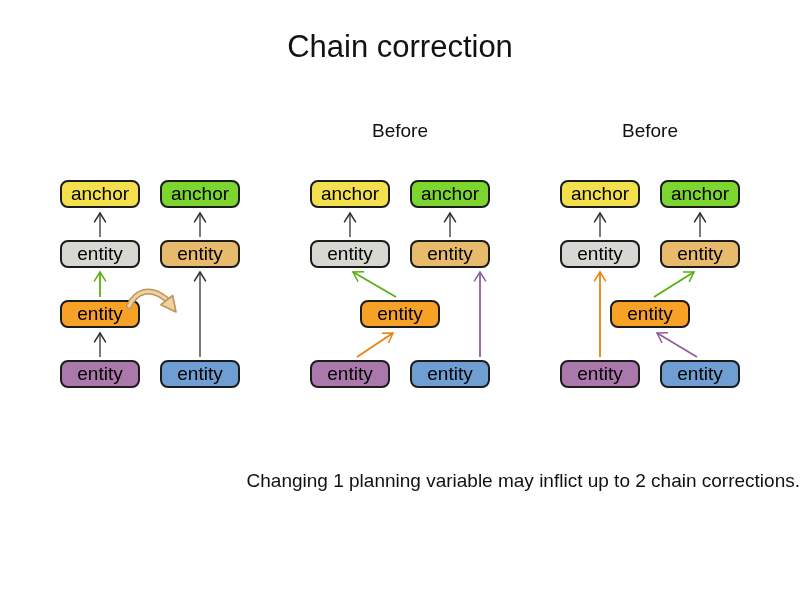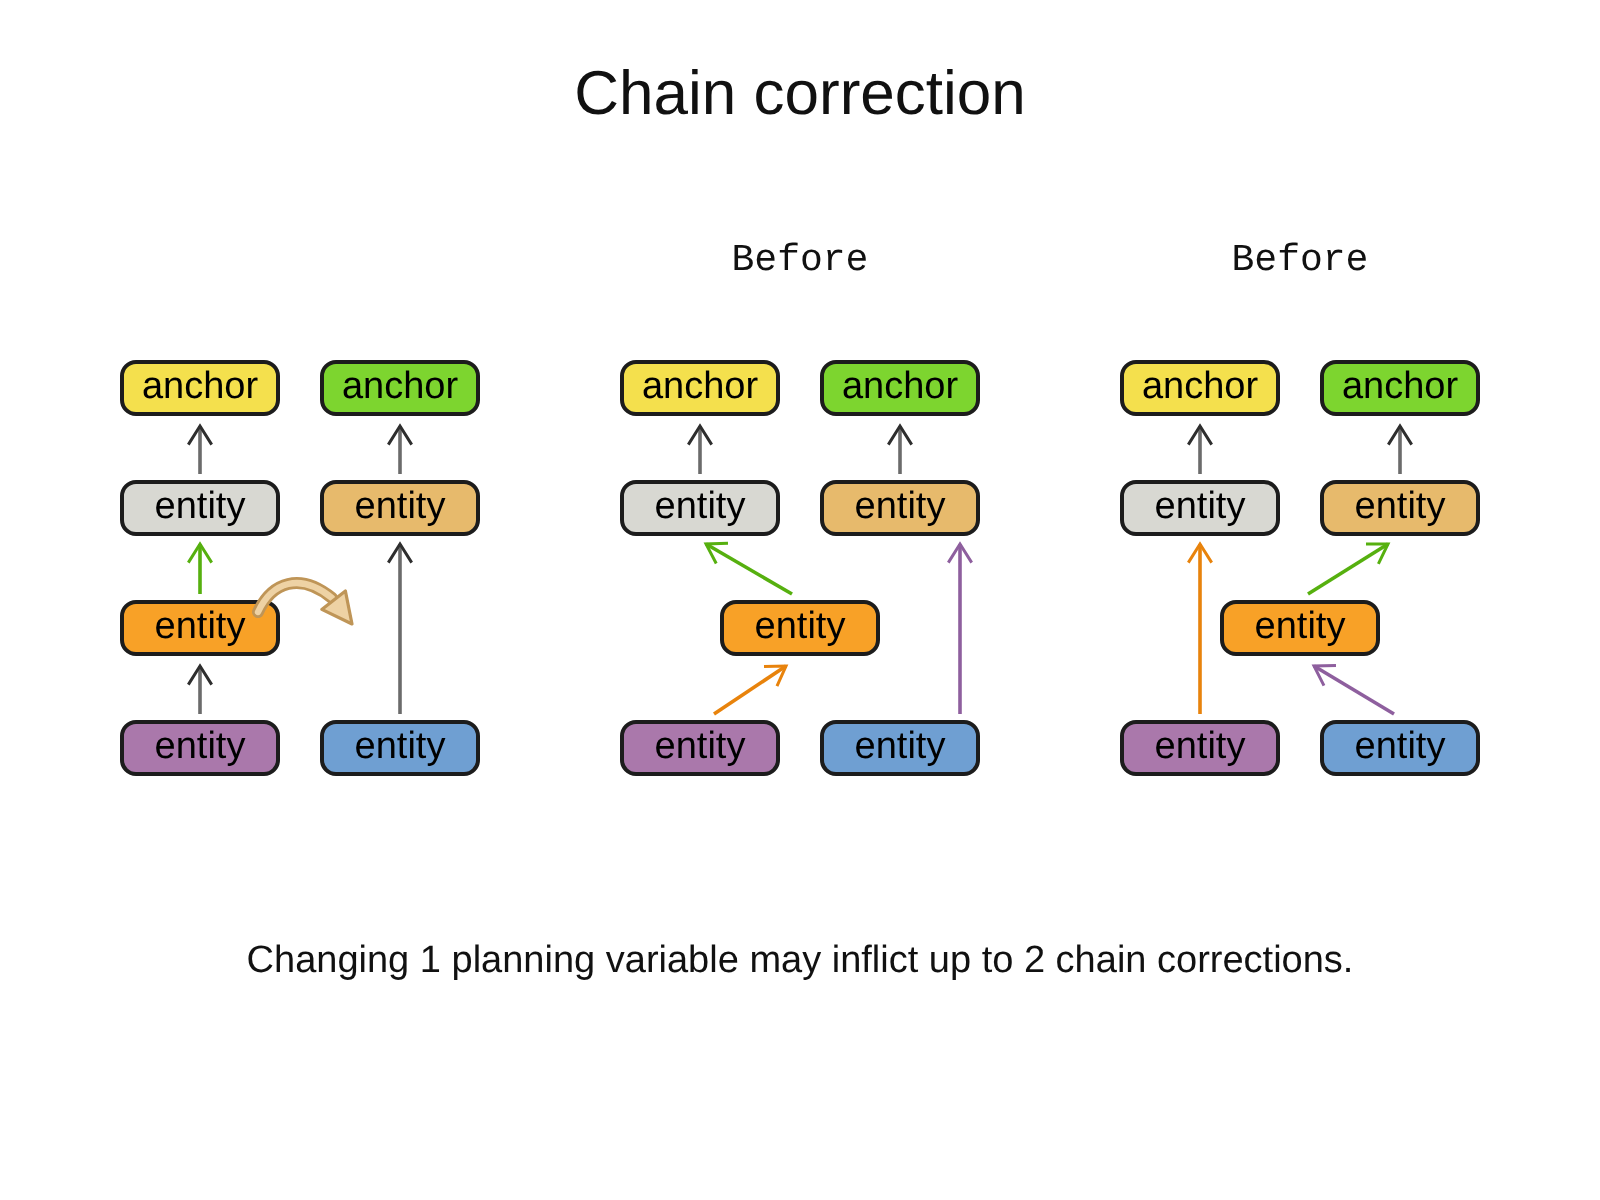--- a/index.html
+++ b/index.html
@@ -6,26 +6,26 @@
   body{
     width:800px;height:600px;background:#ffffff;position:relative;overflow:hidden;
     font-family:"Liberation Sans", sans-serif;color:#111;
   }
   .title{
     position:absolute;left:0;right:0;top:28px;text-align:center;
     font-size:31px;line-height:38px;color:#111;
   }
   .col-label{
     position:absolute;top:119px;width:180px;text-align:center;
-    font-size:19px;line-height:23px;color:#111;font-family:Liberation Mono, monospace;
+    font-size:19px;line-height:23px;color:#111;
   }
   .col-label.before{left:310px;}
   .col-label.after{left:560px;}
   .caption{
-    position:absolute;left:0;right:0;top:469px;text-align:center;
+    position:absolute;left:0;right:0;top:469px;text-align:right;
     font-size:19px;line-height:24px;color:#111;
   }
   .box-layer{position:absolute;left:0;top:0;width:800px;height:600px;}
   .node{
     position:absolute;box-sizing:border-box;
     border:2px solid #1c1c1c;border-radius:8px;
     display:flex;align-items:center;justify-content:center;
     font-size:19px;color:#000;
   }
   .arrow-layer{

